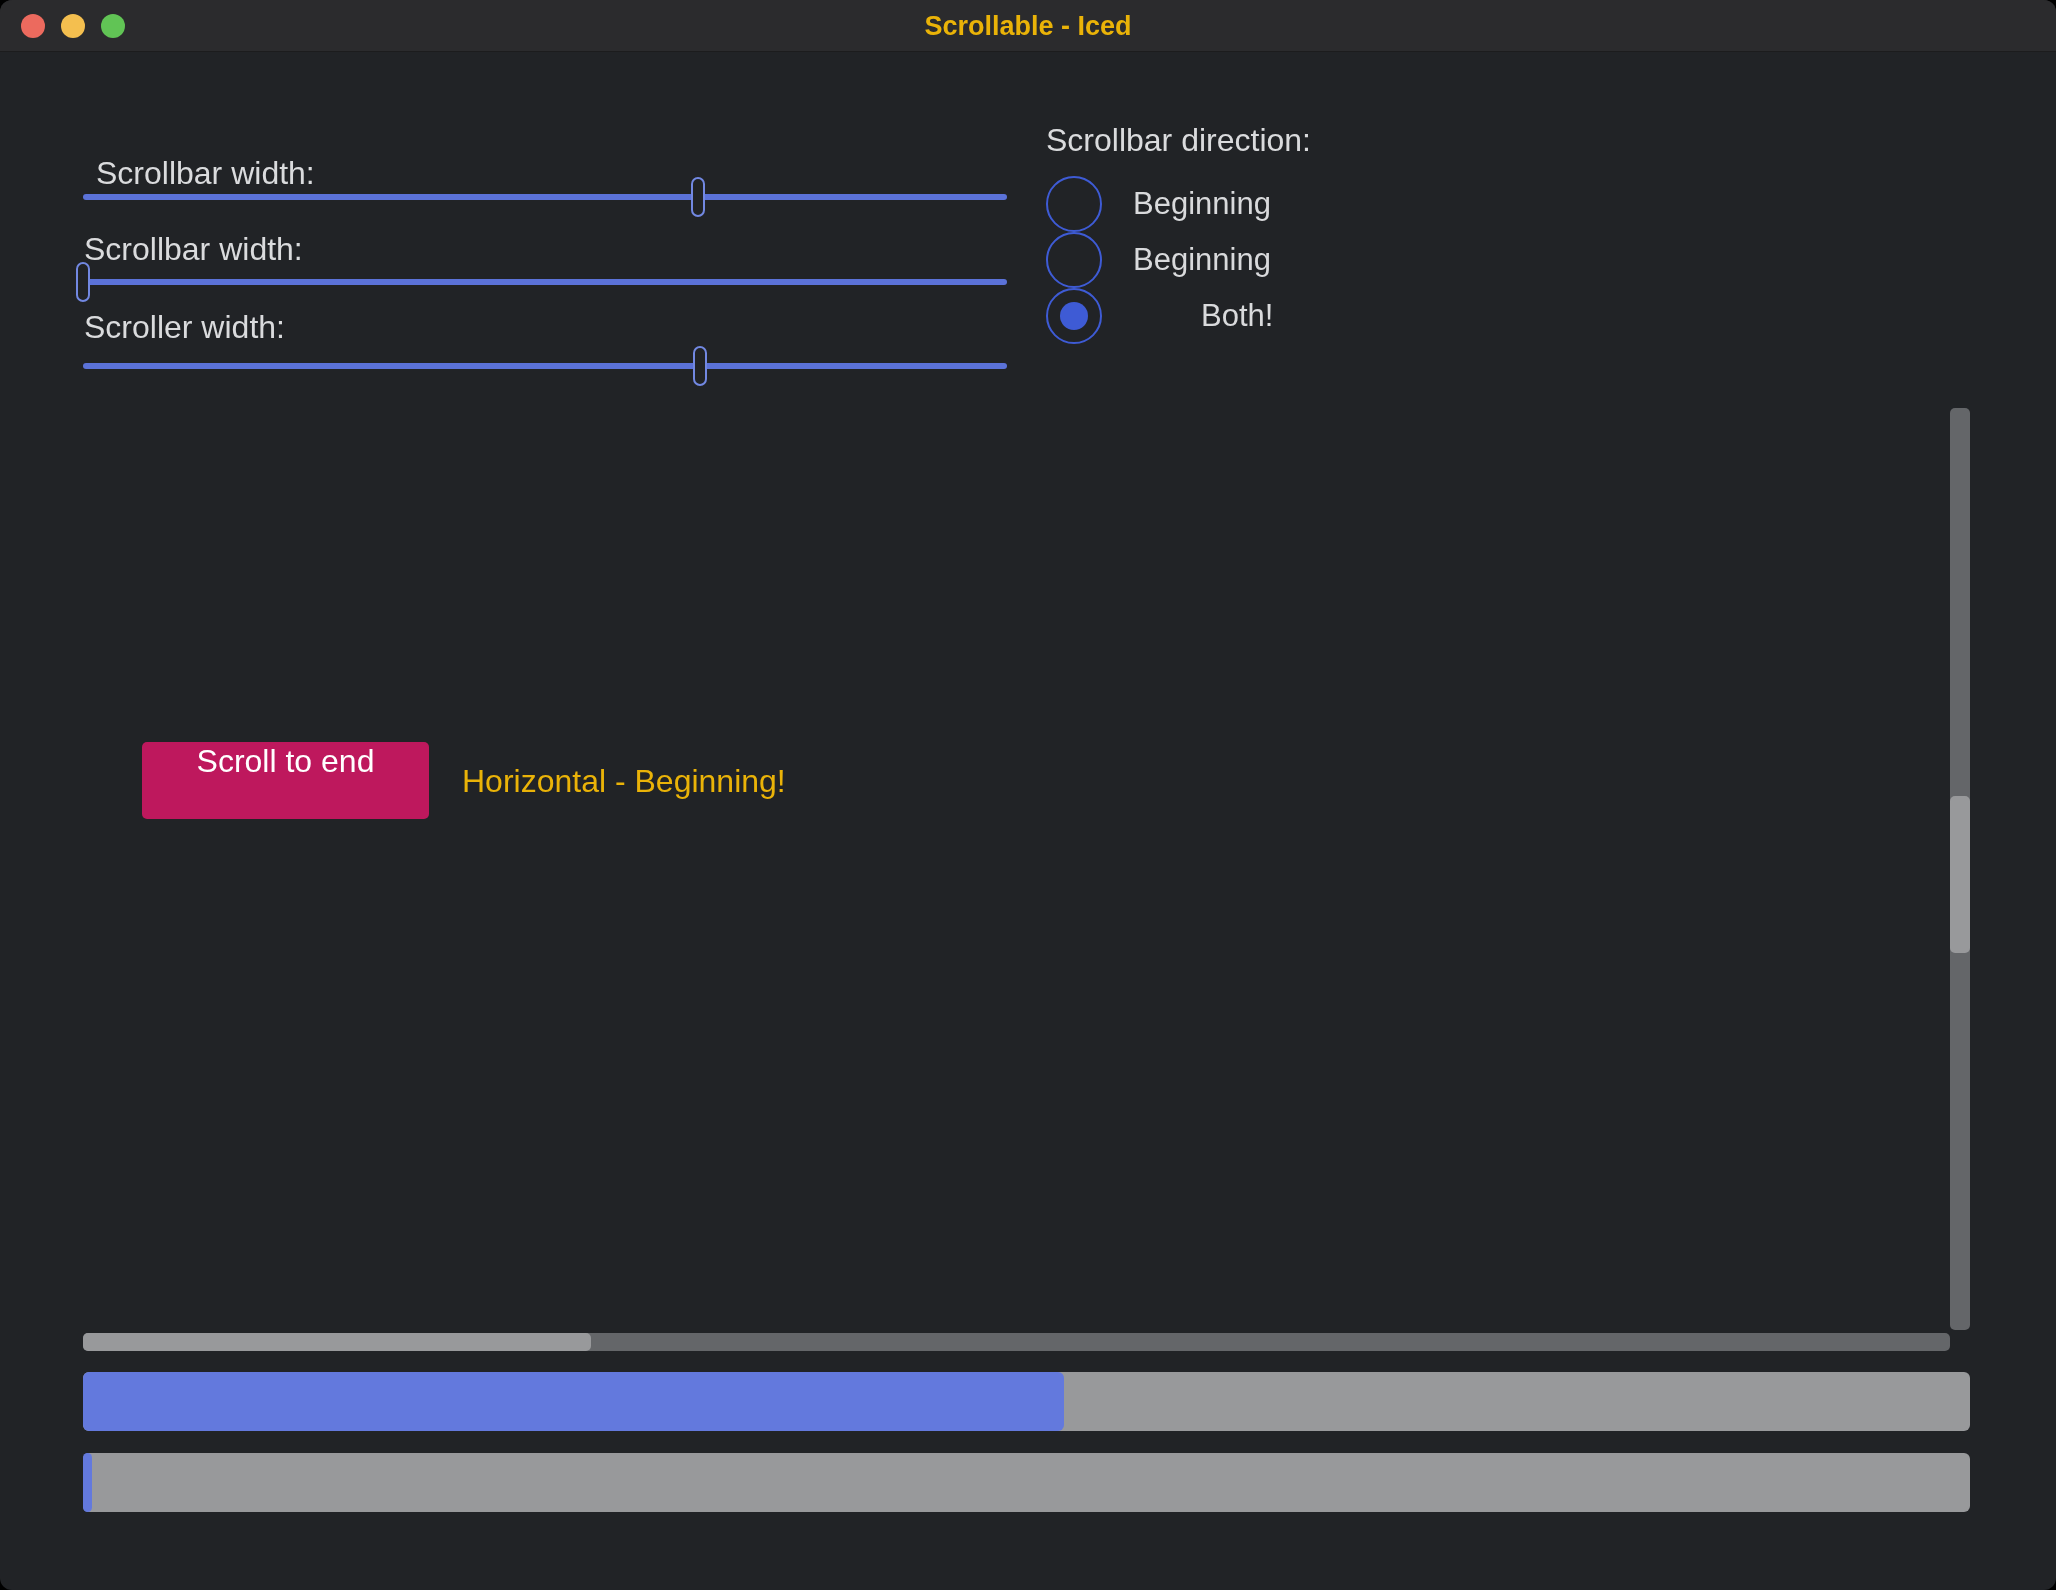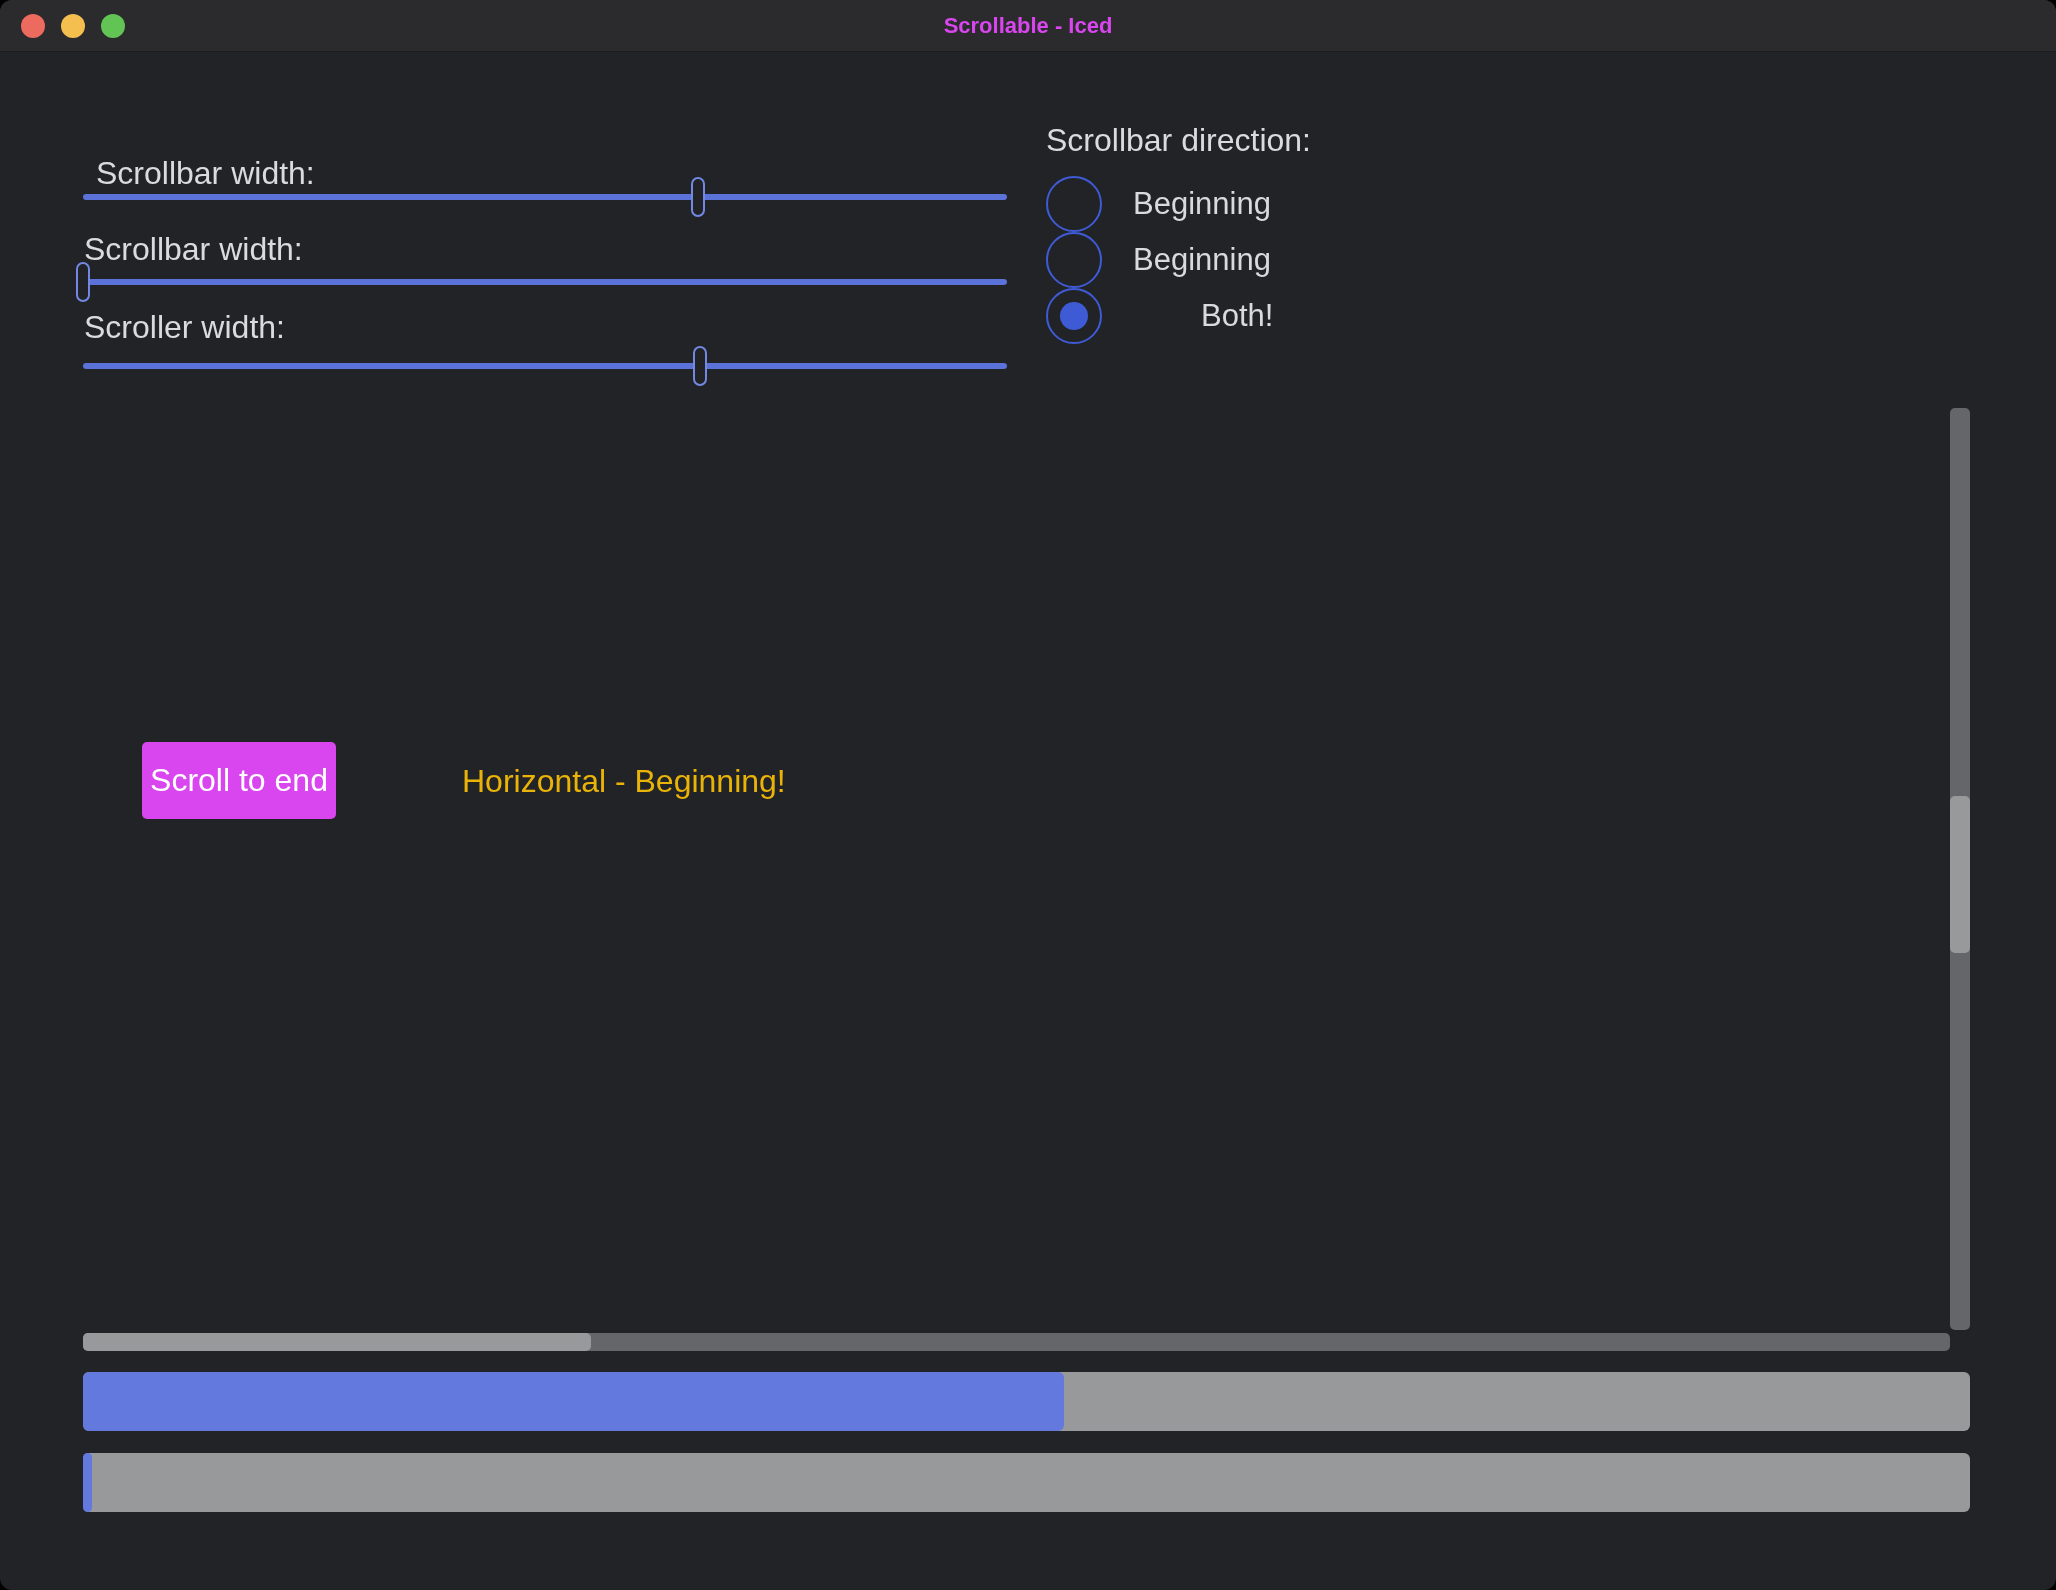--- a/index.html
+++ b/index.html
@@ -13,43 +13,43 @@
     position:absolute;left:0;top:0;width:100%;height:52px;
     background:#2b2b2d;border-bottom:1px solid rgba(0,0,0,0.35);
   }
   .traffic{position:absolute;top:14px;width:24px;height:24px;border-radius:50%;}
   .tl-close{left:21px;background:#ec6a5e;}
   .tl-min{left:61px;background:#f4bf4f;}
   .tl-zoom{left:101px;background:#61c455;}
   .title{
     position:absolute;left:0;top:0;width:100%;height:52px;
     display:flex;align-items:center;justify-content:center;
-    color:#d946ef;font-size:22px;font-weight:bold;text-align:center;
+    color:#eab308;font-size:27px;font-weight:bold;text-align:center;
   }
   .abs{position:absolute;}
   .lbl{font-size:32px;line-height:36px;color:#dadbdd;white-space:nowrap;}
   .slider{position:absolute;left:83px;width:924px;height:40px;}
   .slider .rail{position:absolute;left:0;top:17px;width:100%;height:6px;background:#5b72d8;border-radius:3px;}
   .slider .handle{
     position:absolute;top:0;width:14px;height:40px;border-radius:8px;
     background:#212326;border:2.5px solid #7288e2;transform:translateX(-50%);
   }
   .radio-circle{
     position:absolute;left:1046px;width:56px;height:56px;border-radius:50%;
     border:2.5px solid #3e5bd5;background:transparent;
   }
   .radio-dot{
     position:absolute;left:50%;top:50%;width:28px;height:28px;border-radius:50%;
     background:#3e5bd5;transform:translate(-50%,-50%);
   }
   .opt-lbl{font-size:31px;line-height:36px;color:#d9dadc;white-space:nowrap;}
   .btn{
-    position:absolute;left:142px;top:742px;width:194px;height:77px;
-    background:#d946ef;border-radius:5px;border:none;
-    display:flex;align-items:center;justify-content:center;
+    position:absolute;left:142px;top:742px;width:287px;height:77px;
+    background:#be185d;border-radius:5px;border:none;
+    display:flex;align-items:flex-start;justify-content:center;
     color:#ffffff;font-size:32px;font-family:inherit;cursor:pointer;
   }
   .status{font-size:32px;line-height:34px;color:#eab308;white-space:nowrap;}
   .v-track{position:absolute;left:1950px;top:408px;width:20px;height:922px;background:#646669;border-radius:5px;}
   .v-thumb{position:absolute;left:0;width:20px;background:#98999b;border-radius:5px;}
   .h-track{position:absolute;left:83px;top:1333px;width:1867px;height:18px;background:#646669;border-radius:5px;}
   .h-thumb{position:absolute;top:0;height:18px;background:#98999b;border-radius:5px;}
   .pbar{position:absolute;left:83px;width:1887px;height:59px;background:#98999b;border-radius:6px;}
   .pbar .fill{position:absolute;left:0;top:0;height:100%;background:#6379dd;border-radius:6px;}
 </style>

